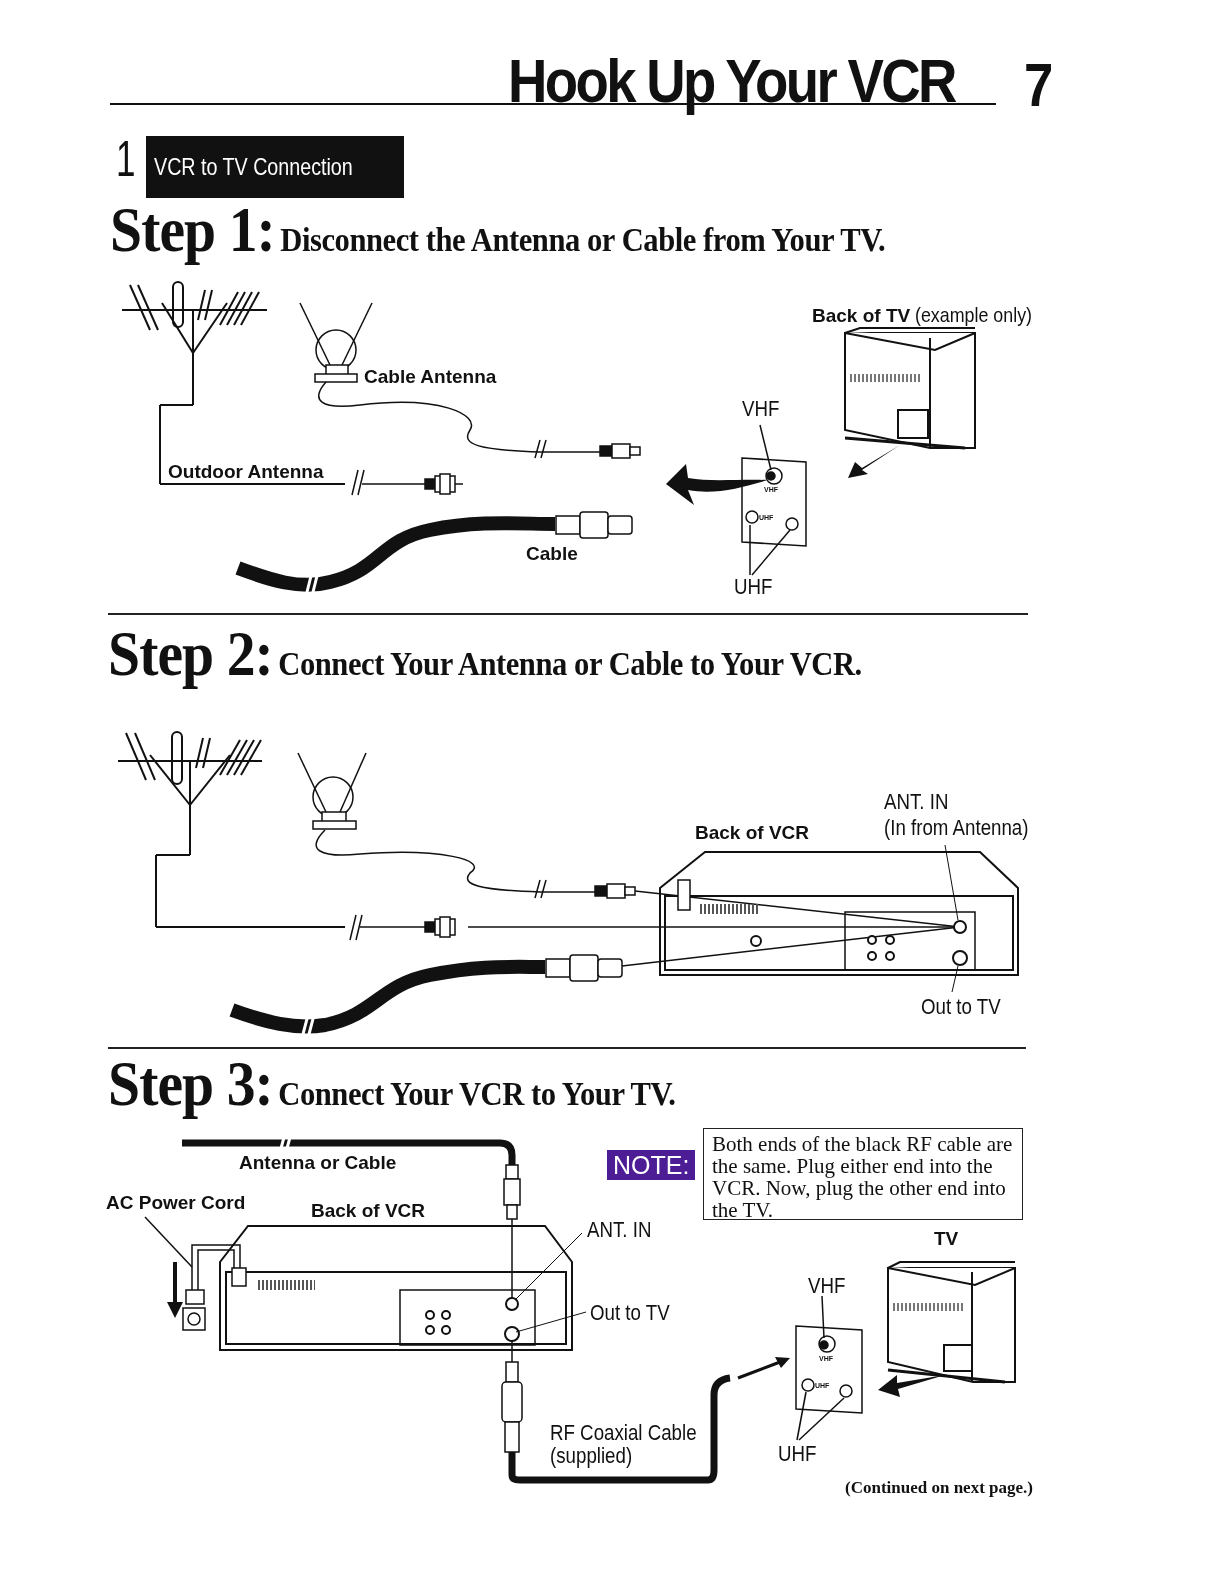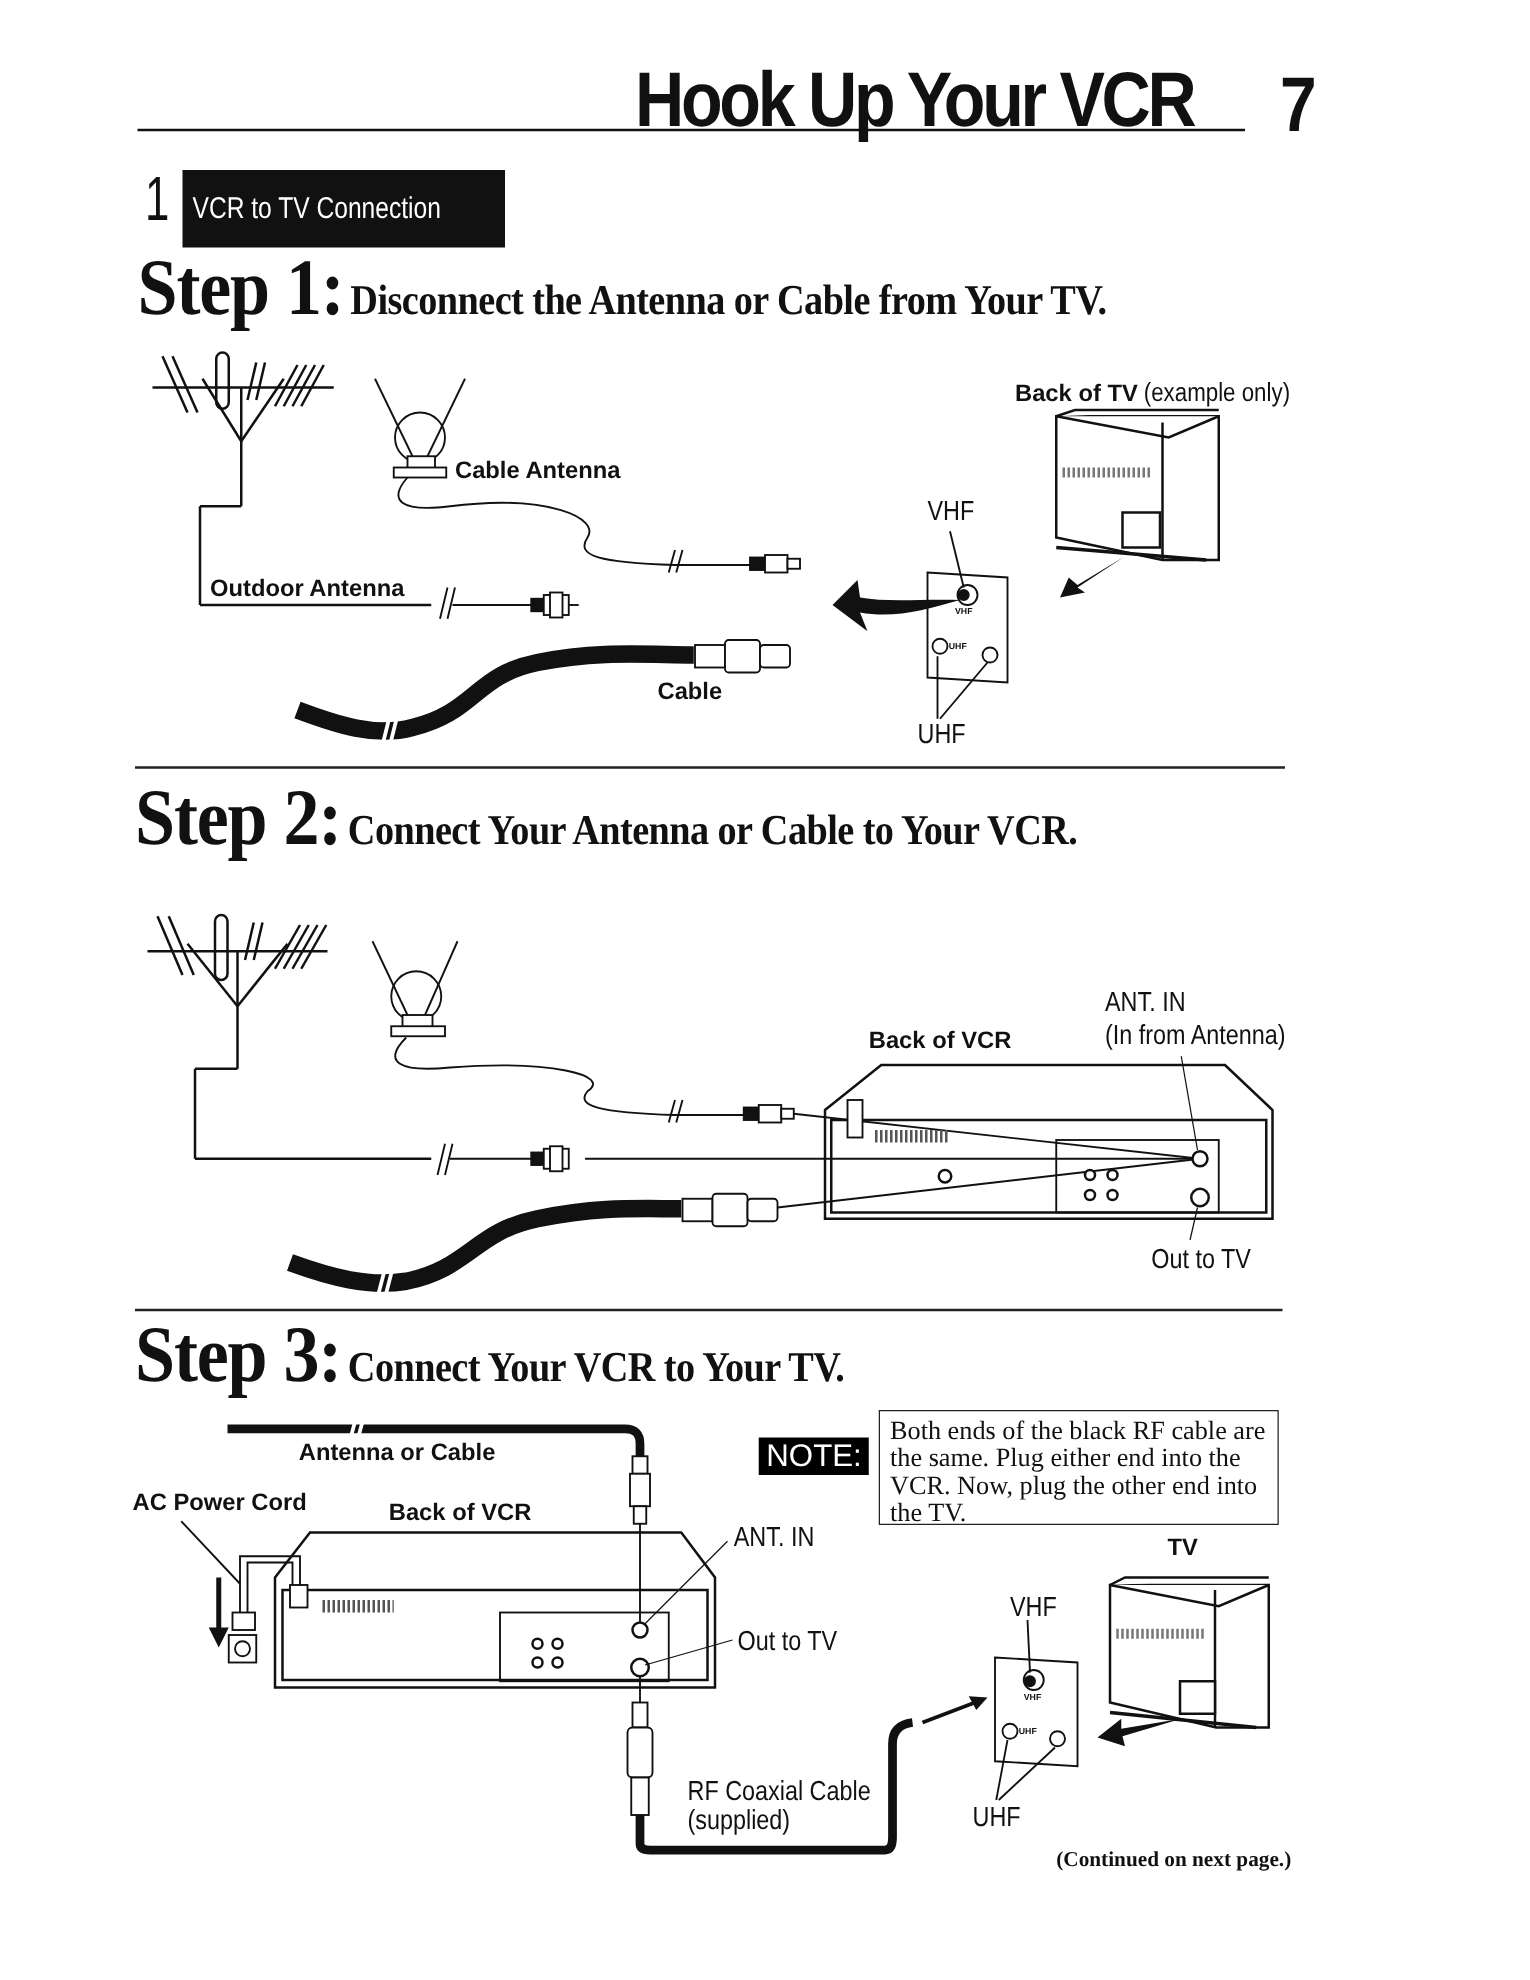--- a/index.html
+++ b/index.html
@@ -12,21 +12,21 @@
   .title-rule { left: 110px; top: 103px; width: 886px; height: 2px; background: #111; }
   .section-num { left: 116px; top: 134px; font-size: 50px; line-height: 1; transform: scaleX(0.7); transform-origin: left top; }
   .section-badge { left: 146px; top: 136px; background: #111; color: #fff; font-size: 24px; padding: 16px 8px; line-height: 30px; height: 30px; }
   .section-badge span { display: inline-block; transform: scaleX(0.82); transform-origin: left center; white-space: nowrap; }
   .step-head { white-space: nowrap; line-height: 1; }
   .step-big { font-size: 64px; font-weight: bold; letter-spacing: -1px; }
   .step-small { font-size: 34px; font-weight: bold; margin-left: 6px; letter-spacing: -0.5px; }
   .step-head-inner { display: inline-block; transform: scaleX(0.9); transform-origin: left bottom; }
   .lbl-b { font-weight: bold; font-size: 19px; white-space: nowrap; }
   .lbl { font-size: 22px; white-space: nowrap; transform: scaleX(0.85); transform-origin: left top; }
-  .note-badge { left: 607px; top: 1150px; background: #000000; color: #fff; font-size: 25px; padding: 0 6px; height: 30px; line-height: 30px; }
+  .note-badge { left: 607px; top: 1150px; background: #4c1d95; color: #fff; font-size: 25px; padding: 0 6px; height: 30px; line-height: 30px; }
   .note-box { left: 703px; top: 1128px; width: 320px; height: 92px; border: 1.5px solid #222; padding: 4px 8px; box-sizing: border-box; font-size: 21px; line-height: 22px; }
   .continued { left: 826px; top: 1478px; font-size: 17px; font-weight: bold; white-space: nowrap; margin-left: 19px; }
   svg { position: absolute; left: 0; top: 0; }
 </style>
 </head>
 <body>
 
 <div class="abs sans page-title">Hook Up Your VCR</div>
 <div class="abs sans page-num">7</div>
 <div class="abs title-rule"></div>

